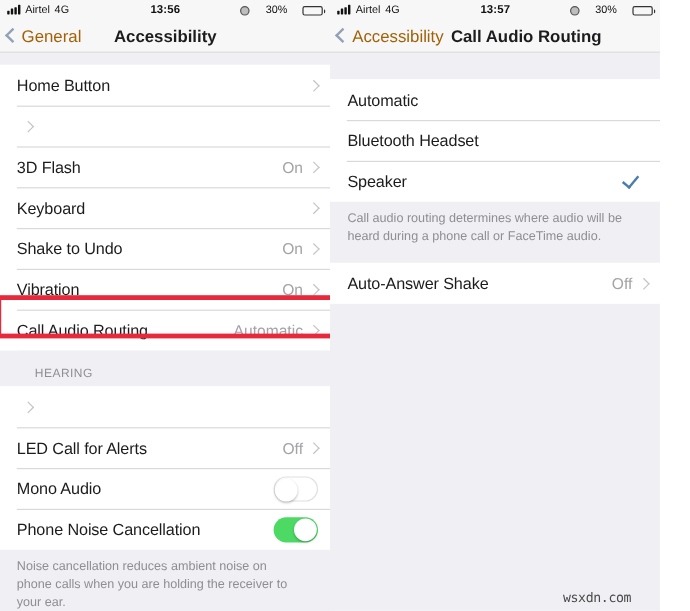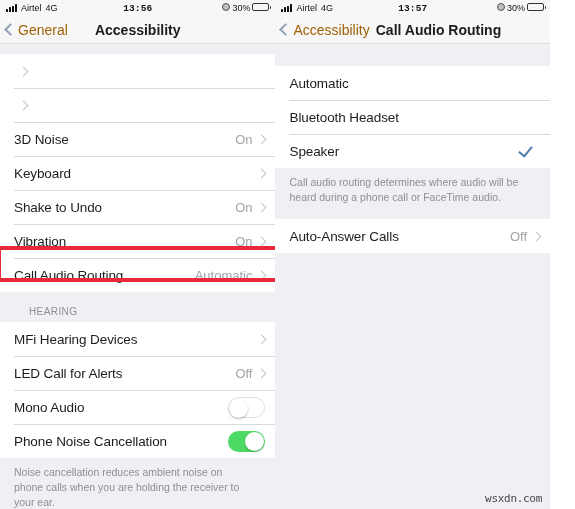--- a/index.html
+++ b/index.html
@@ -44,26 +44,25 @@
   .sb-left { display: flex; align-items: center; gap: 4px; flex: 1; }
   .sb-center {
     position: absolute;
     left: 0; right: 0;
     text-align: center;
     font-size: 9.5px;
     font-weight: bold;
     letter-spacing: .1px;
     color: #111;
     pointer-events: none;
-    font-family: Liberation Mono, monospace;
   }
   .sb-right {
     display: flex;
-    align-items: flex-start;
-    gap: 2px;
+    align-items: flex-end;
+    gap: 13px;
     margin-left: auto;
     z-index: 2;
   }
   .bars {
     display: inline-flex;
     align-items: flex-end;
     gap: 1px;
     height: 8px;
   }
   .bars i {
@@ -252,21 +251,21 @@
     width: 290px;
     height: 36px;
     border: 4px solid #e8293b;
     box-sizing: border-box;
     pointer-events: none;
     z-index: 5;
   }
 
   .watermark {
     position: absolute;
-    right: 8px;
+    right: 24px;
     bottom: 4px;
     font-size: 11px;
     color: #4a4a4a;
     font-family: "DejaVu Sans Mono", monospace;
     letter-spacing: -.3px;
   }
 </style>
 </head>
 <body>
 
@@ -298,29 +297,30 @@
         <span class="chev-back"></span>
         <span>General</span>
       </div>
       <div class="nav-title-center">Accessibility</div>
     </div>
 
     <div class="spacer" style="height:10px"></div>
 
     <div class="group">
       <div class="row">
+        <span class="label">Home Button</span>
         <span class="value"></span>
         <span class="chev-right"></span>
       </div>
       <div class="row">
         <span class="value"></span>
         <span class="chev-right"></span>
       </div>
       <div class="row">
-        <span class="label">3D Noise</span>
+        <span class="label">3D Flash</span>
         <span class="value">On</span>
         <span class="chev-right"></span>
       </div>
       <div class="row">
         <span class="label">Keyboard</span>
         <span class="value"></span>
         <span class="chev-right"></span>
       </div>
       <div class="row">
         <span class="label">Shake to Undo</span>
@@ -338,21 +338,20 @@
         <span class="chev-right"></span>
       </div>
     </div>
 
     <div class="highlight"></div>
 
     <div class="sectionhdr">HEARING</div>
 
     <div class="group">
       <div class="row">
-        <span class="label">MFi Hearing Devices</span>
         <span class="value"></span>
         <span class="chev-right"></span>
       </div>
       <div class="row">
         <span class="label">LED Call for Alerts</span>
         <span class="value">Off</span>
         <span class="chev-right"></span>
       </div>
       <div class="row">
         <span class="label">Mono Audio</span>
@@ -414,21 +413,21 @@
         <span class="check"></span>
       </div>
     </div>
 
     <div class="footer tight">Call audio routing determines where audio will be heard during a phone call or FaceTime audio.</div>
 
     <div class="spacer" style="height:14px"></div>
 
     <div class="group">
       <div class="row">
-        <span class="label">Auto-Answer Calls</span>
+        <span class="label">Auto-Answer Shake</span>
         <span class="value">Off</span>
         <span class="chev-right"></span>
       </div>
     </div>
 
     <div class="watermark">wsxdn.com</div>
   </div>
 
 </div>
 

